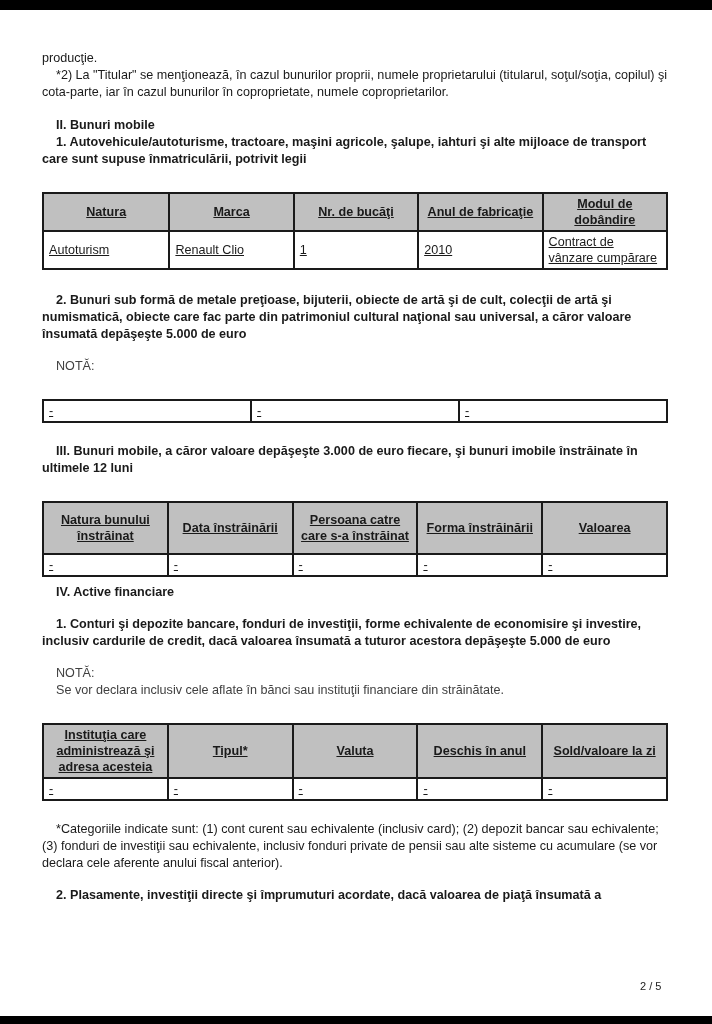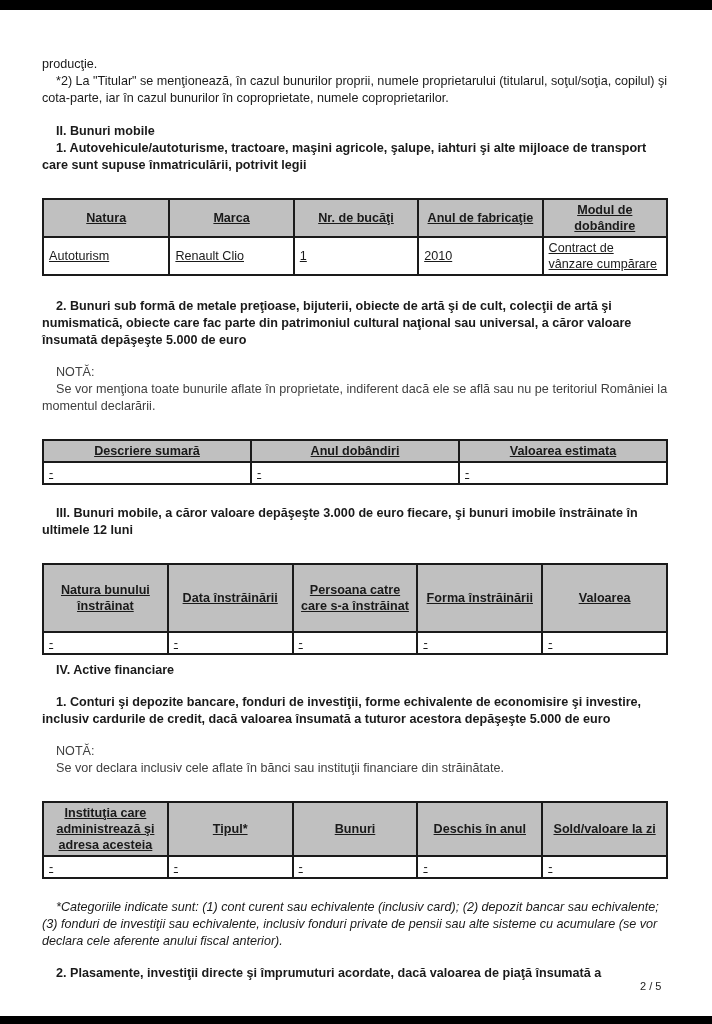--- a/index.html
+++ b/index.html
@@ -3,25 +3,25 @@
 <meta charset="utf-8">
 <style>
   html, body { margin:0; padding:0; }
   body {
     width:712px; height:1024px; position:relative; overflow:hidden;
     background:#ffffff; color:#1a1a1a;
     font-family:"Liberation Sans", "DejaVu Sans", sans-serif;
   }
   .topbar { position:absolute; left:0; top:0; width:712px; height:10px; background:#000; }
   .bottombar { position:absolute; left:0; top:1016px; width:712px; height:8px; background:#000; }
-  .page { position:absolute; left:42px; top:56px; width:628px; font-size:12.6px; line-height:17px; }
+  .page { position:absolute; left:42px; top:50px; width:628px; font-size:12.6px; line-height:17px; }
   p { margin:0; }
   .ind { text-indent:14px; }
   .b { font-weight:bold; }
-  .it { font-style:italic; }
+  .it { }
   .light { color:#404040; }
   table { border-collapse:collapse; width:626px; table-layout:fixed;text-decoration:underline; }
   td, th { border:2px solid #1a1a1a; padding:2px 5px; font-size:12.6px; line-height:16px; }
   th { background:#c0c0c0; font-weight:bold; text-align:center; }
   td { text-align:left; background:#fff; }
   .pnum { position:absolute; left:640px; top:980px; font-size:11px; color:#222; }
 </style>
 </head>
 <body>
 
@@ -55,42 +55,36 @@
       <td>Renault Clio</td>
       <td>1</td>
       <td>2010</td>
       <td>Contract de vânzare cumpărare</td>
     </tr>
   </tbody>
     </table>
 
   <p class="b ind" style="margin-top:22px">2. Bunuri sub formă de metale preţioase, bijuterii, obiecte de artă şi de cult, colecţii de artă şi numismatică, obiecte care fac parte din patrimoniul cultural naţional sau universal, a căror valoare însumată depăşeşte 5.000 de euro</p>
   <p class="ind light" style="margin-top:15px">NOTĂ:</p>
-  <p class="ind light">Se vor menţiona toate bunurile aflate în proprietate, indiferent dacă ele se află sau nu pe teritoriul României la momentul declarării.</p>
 
   <table style="margin-top:24px">
     <tbody>
-        <tr style="height:20px">
-      <th>Descriere sumară</th>
-      <th>Anul dobândiri</th>
-      <th>Valoarea estimata</th>
-    </tr>
     <tr style="height:20px">
       <td>-</td>
       <td>-</td>
       <td>-</td>
     </tr>
   </tbody>
     </table>
 
   <p class="b ind" style="margin-top:20px">III. Bunuri mobile, a căror valoare depăşeşte 3.000 de euro fiecare, şi bunuri imobile înstrăinate în ultimele 12 luni</p>
 
   <table style="margin-top:24px">
     <tbody>
-        <tr style="height:68px">
+        <tr style="height:52px">
       <th>Natura bunului înstrăinat</th>
       <th>Data înstrăinării</th>
       <th>Persoana catre care s-a înstrăinat</th>
       <th>Forma înstrăinării</th>
       <th>Valoarea</th>
     </tr>
     <tr style="height:20px">
       <td>-</td>
       <td>-</td>
       <td>-</td>
@@ -103,21 +97,21 @@
   <p class="b ind" style="margin-top:7px">IV. Active financiare</p>
   <p class="b ind" style="margin-top:15px">1. Conturi şi depozite bancare, fonduri de investiţii, forme echivalente de economisire şi investire, inclusiv cardurile de credit, dacă valoarea însumată a tuturor acestora depăşeşte 5.000 de euro</p>
   <p class="ind light" style="margin-top:15px">NOTĂ:</p>
   <p class="ind light">Se vor declara inclusiv cele aflate în bănci sau instituţii financiare din străinătate.</p>
 
   <table style="margin-top:24px">
     <tbody>
         <tr style="height:52px">
       <th>Instituţia care administrează şi adresa acesteia</th>
       <th>Tipul*</th>
-      <th>Bunuri</th>
+      <th>Valuta</th>
       <th>Deschis în anul</th>
       <th>Sold/valoare la zi</th>
     </tr>
     <tr style="height:20px">
       <td>-</td>
       <td>-</td>
       <td>-</td>
       <td>-</td>
       <td>-</td>
     </tr>

